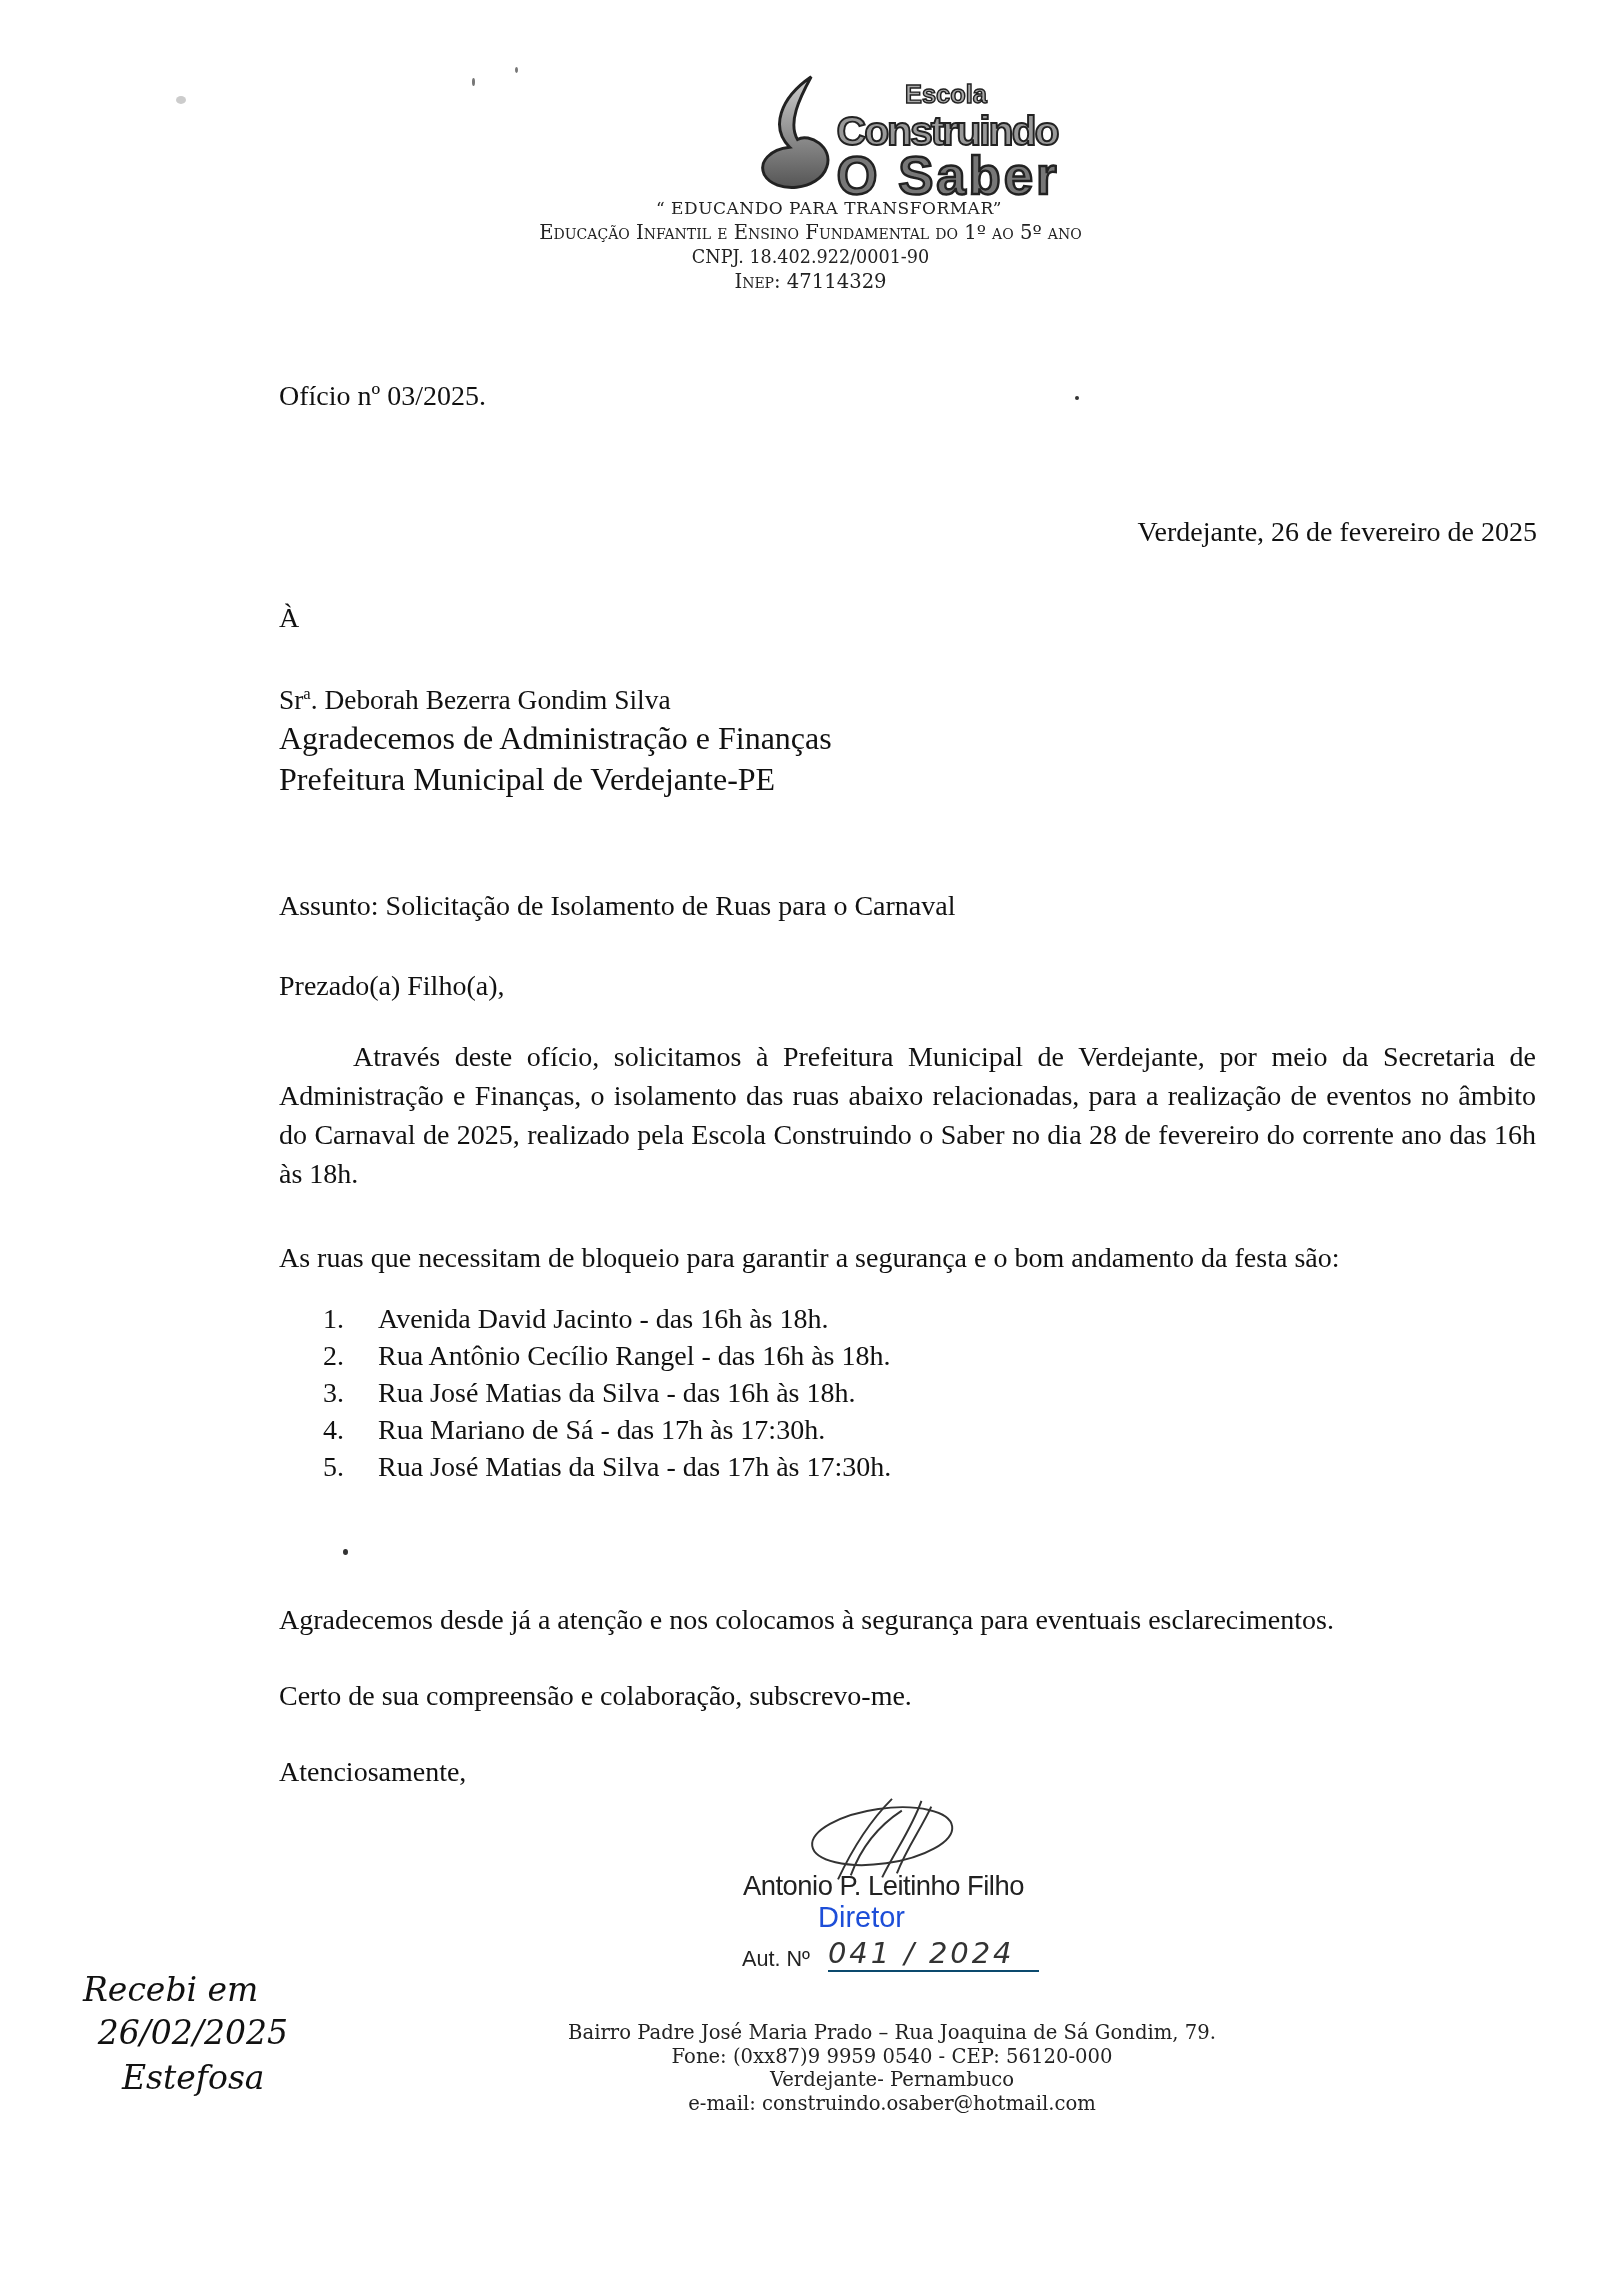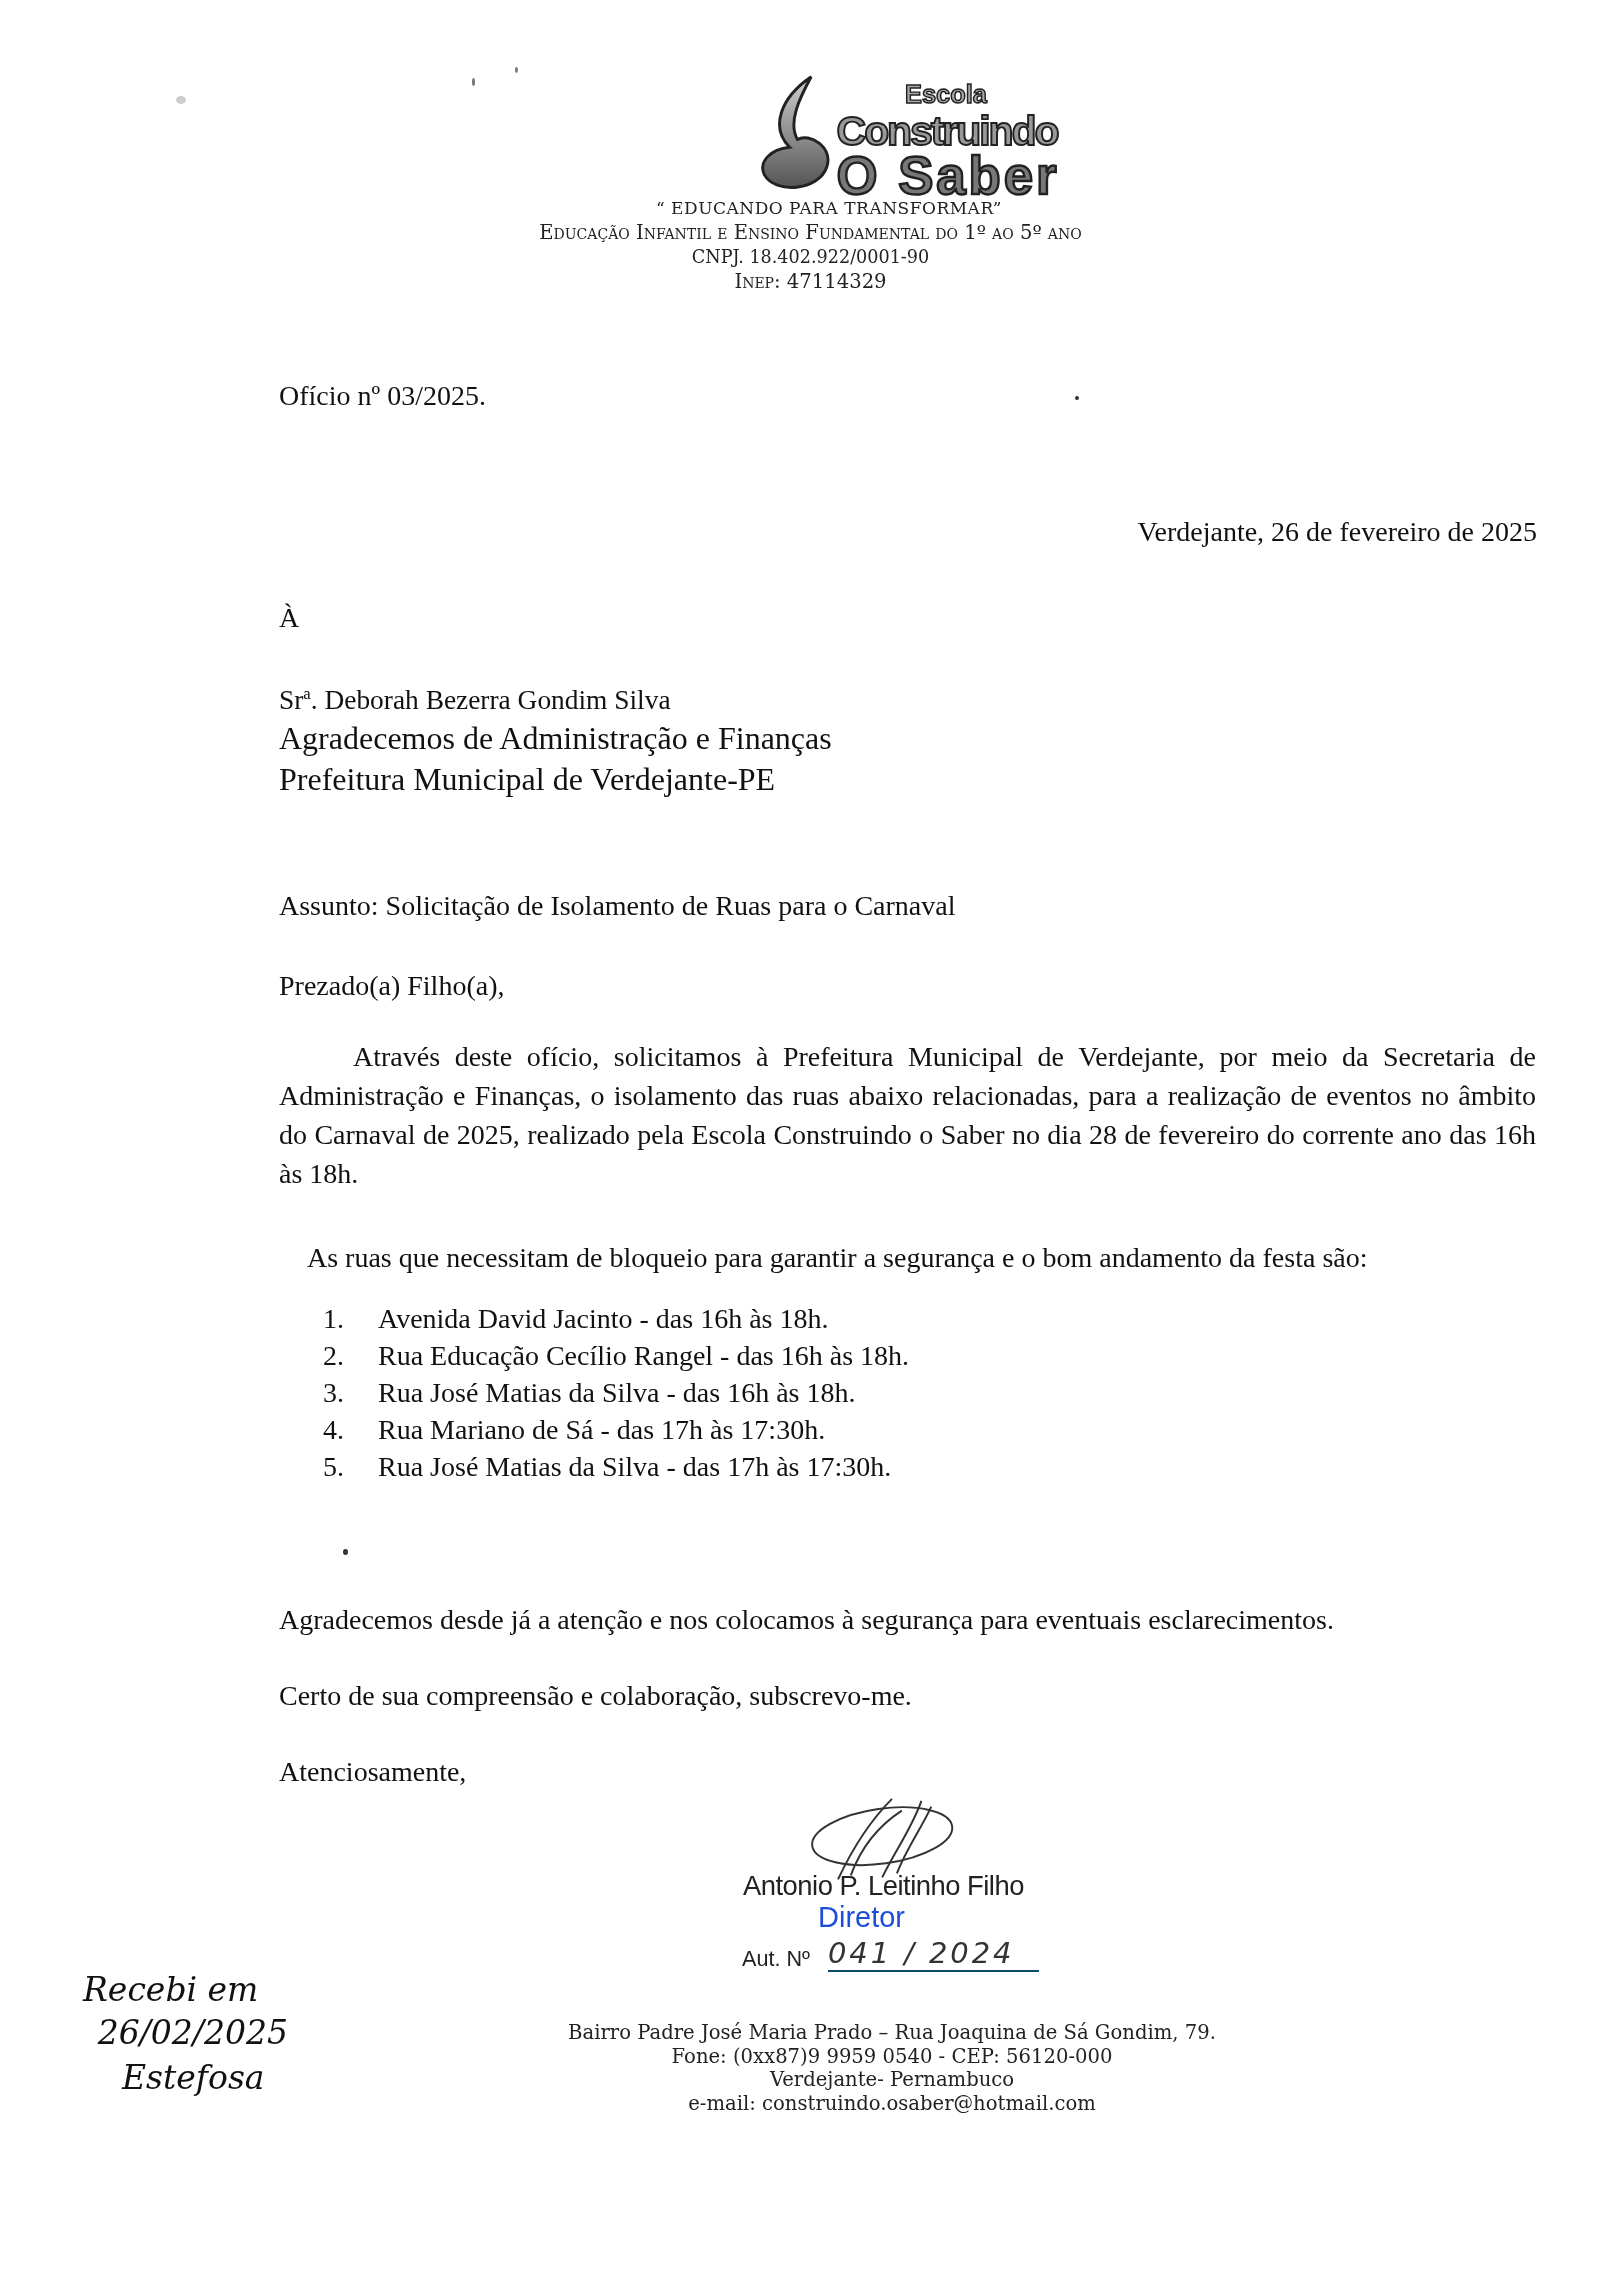--- a/index.html
+++ b/index.html
@@ -26,21 +26,21 @@
   .a-grave { top: 600px; }
   .recipient { top: 676px; }
   .recipient .name { font-size: 27.4px; }
   .recipient .org { font-size: 32px; line-height: 41px; }
   .recipient sup { font-size: 16.7px; }
 
   .subject { top: 888px; }
   .greeting { top: 968px; }
   .para { top: 1037px; width: 1257px; text-align: justify; line-height: 39px; }
   .para p { margin: 0; text-indent: 74px; text-align-last: left; }
-  .intro-list { top: 1240px; margin-left: 28px; }
+  .intro-list { top: 1240px; }
   .streets { top: 1300px; left: 323px; }
   .streets .item { display: flex; line-height: 37px; }
   .streets .num { width: 55px; }
   .thanks { top: 1602px; }
   .closing { top: 1678px; }
   .regards { top: 1754px; }
 
   
   .sig { left: 735px; top: 1789px; width: 314px; height: 206px; }
   .sig-name { left: 743px; top: 1870px; font-family: "Liberation Sans", sans-serif; font-size: 27.4px; color: #222; letter-spacing: -0.5px; }
@@ -109,21 +109,21 @@
 
 <div class="abs body-text left-margin intro-list">As ruas que necessitam de bloqueio para garantir a segurança e o bom andamento da festa são:</div>
 
 <div class="abs body-text streets">
   <div class="item">
       <span class="num">1.</span>
       <span>Avenida David Jacinto - das 16h às 18h.</span>
     </div>
   <div class="item">
       <span class="num">2.</span>
-      <span>Rua Educação Cecílio Rangel - das 16h às 18h.</span>
+      <span>Rua Antônio Cecílio Rangel - das 16h às 18h.</span>
     </div>
   <div class="item">
       <span class="num">3.</span>
       <span>Rua José Matias da Silva - das 16h às 18h.</span>
     </div>
   <div class="item">
       <span class="num">4.</span>
       <span>Rua Mariano de Sá - das 17h às 17:30h.</span>
     </div>
   <div class="item">

